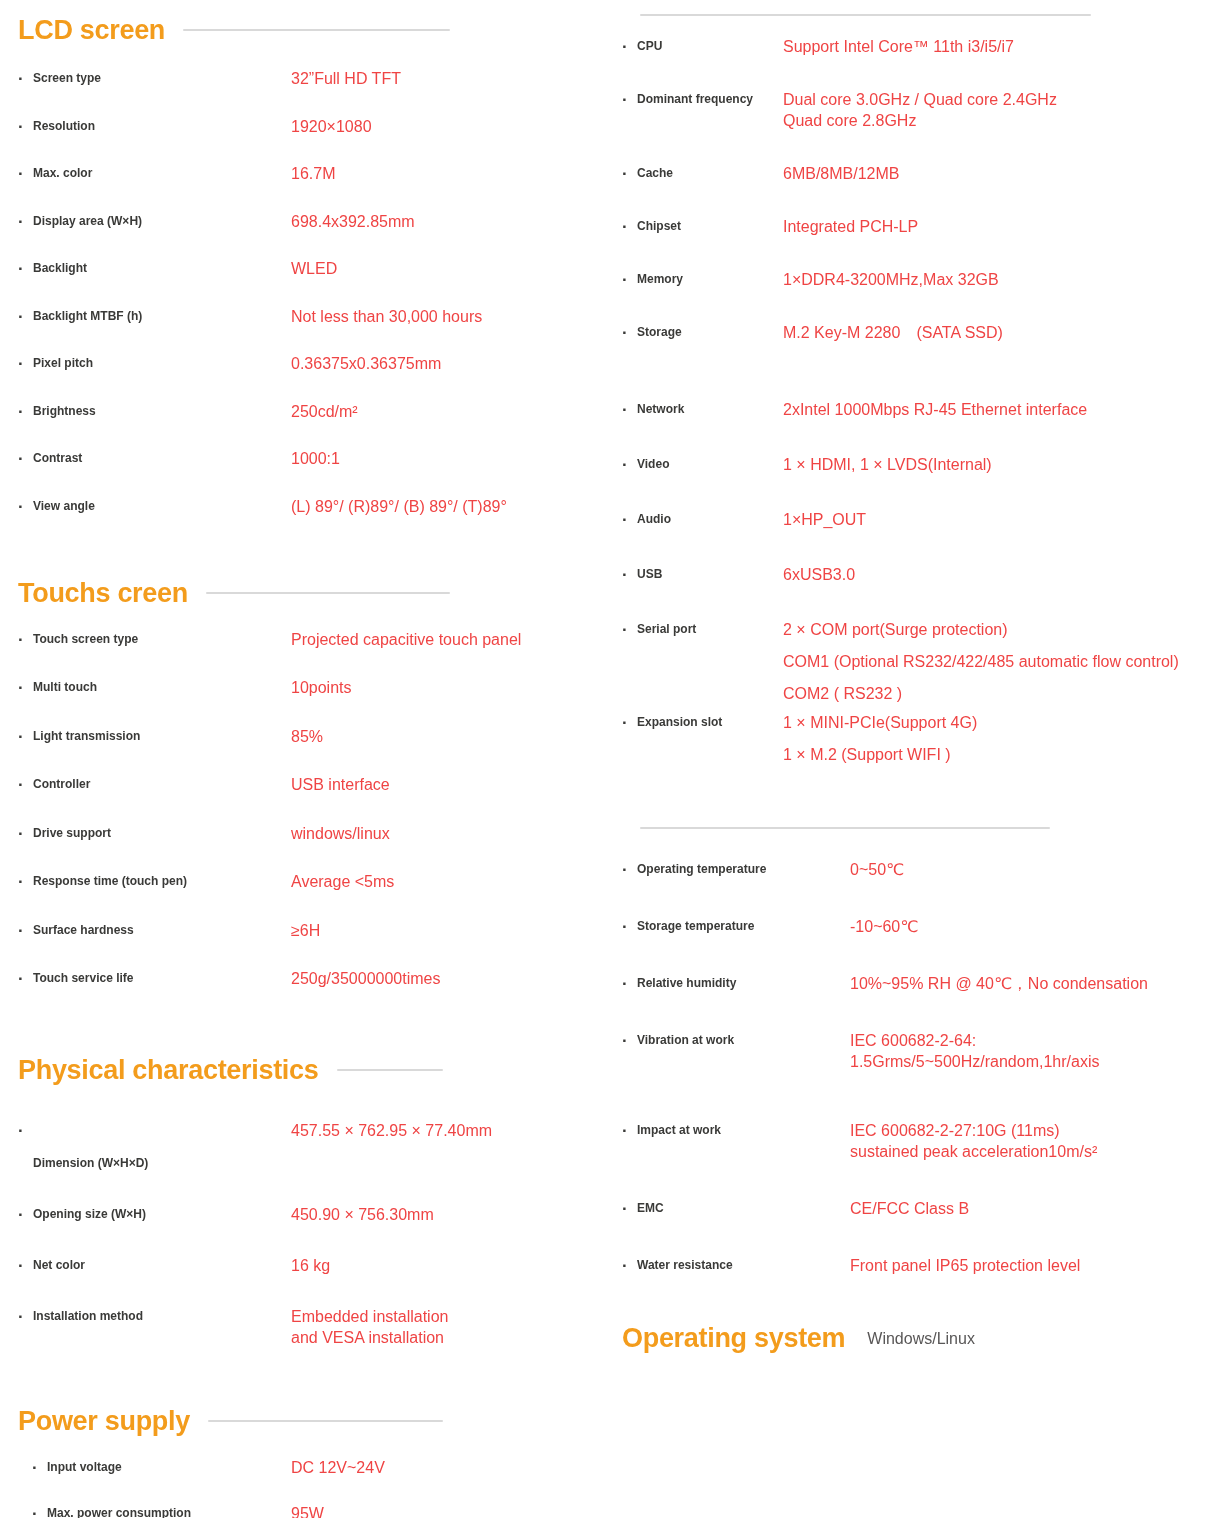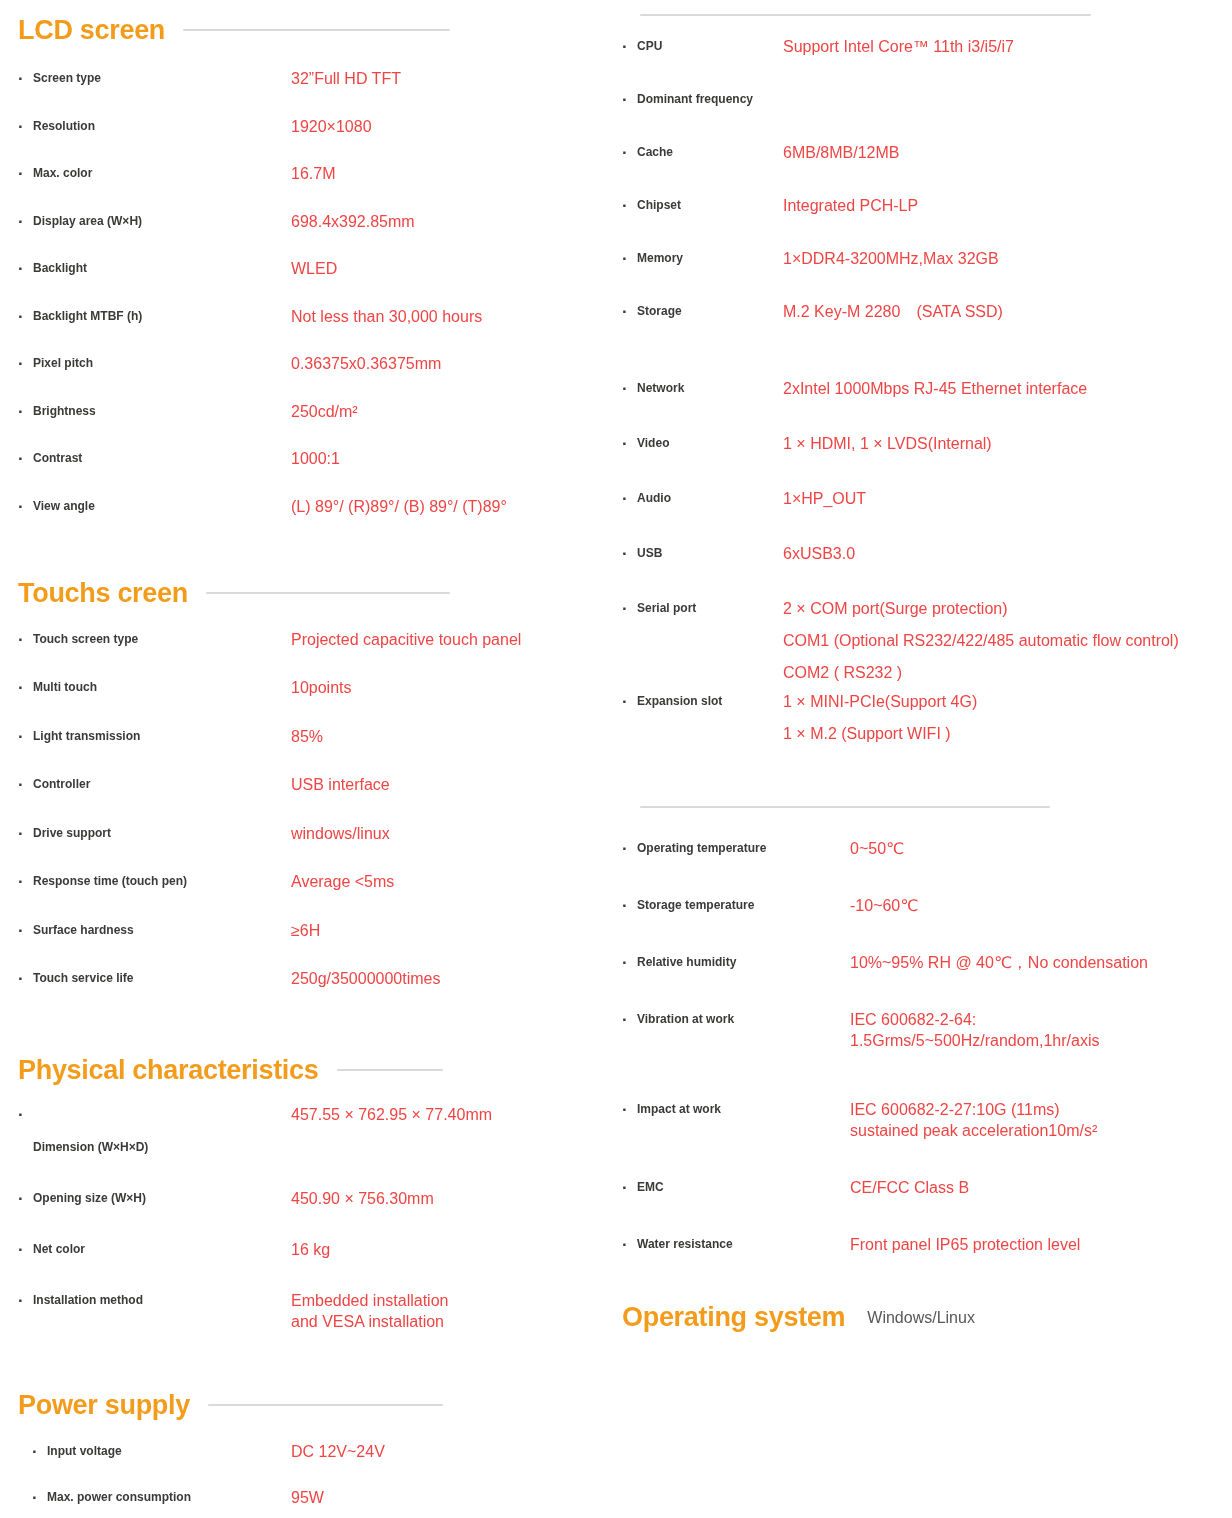--- a/index.html
+++ b/index.html
@@ -145,21 +145,21 @@
         <div class="label" style="width: 258px;">Surface hardness</div>
         <div class="value">≥6H</div>
       </div>
       <div class="row" style="margin-bottom: 27.5px;">
         <span class="bullet">·</span>
         <div class="label" style="width: 258px;">Touch service life</div>
         <div class="value">250g/35000000times</div>
       </div>
     </section>
     <section style="margin-top: 65px;">
-      <div class="sec-head" style="width: 425px; margin-bottom: 18px;">
+      <div class="sec-head" style="width: 425px; margin-bottom: 34px;">
         <span class="sec-title">Physical characteristics</span>
         <span class="sec-line"></span>
       </div>
       <div class="row" style="margin-bottom: 30px;">
         <span class="bullet">·</span>
         <div class="label" style="width: 258px; margin-top: 33px;">Dimension (W×H×D)</div>
         <div class="value">457.55 × 762.95 × 77.40mm</div>
       </div>
       <div class="row" style="margin-bottom: 30px;">
         <span class="bullet">·</span>
@@ -201,20 +201,22 @@
         <span class="sec-line"></span>
       </div>
       <div class="row" style="margin-bottom: 32px;">
         <span class="bullet">·</span>
         <div class="label" style="width: 146px;">CPU</div>
         <div class="value">Support Intel Core™ 11th i3/i5/i7</div>
       </div>
       <div class="row" style="margin-bottom: 32px;">
         <span class="bullet">·</span>
         <div class="label" style="width: 146px;">Dominant frequency</div>
+        <div class="value">Dual core 3.0GHz / Quad core 2.4GHz
+Quad core 2.8GHz</div>
       </div>
       <div class="row" style="margin-bottom: 32px;">
         <span class="bullet">·</span>
         <div class="label" style="width: 146px;">Cache</div>
         <div class="value">6MB/8MB/12MB</div>
       </div>
       <div class="row" style="margin-bottom: 32px;">
         <span class="bullet">·</span>
         <div class="label" style="width: 146px;">Chipset</div>
         <div class="value">Integrated PCH-LP</div>

